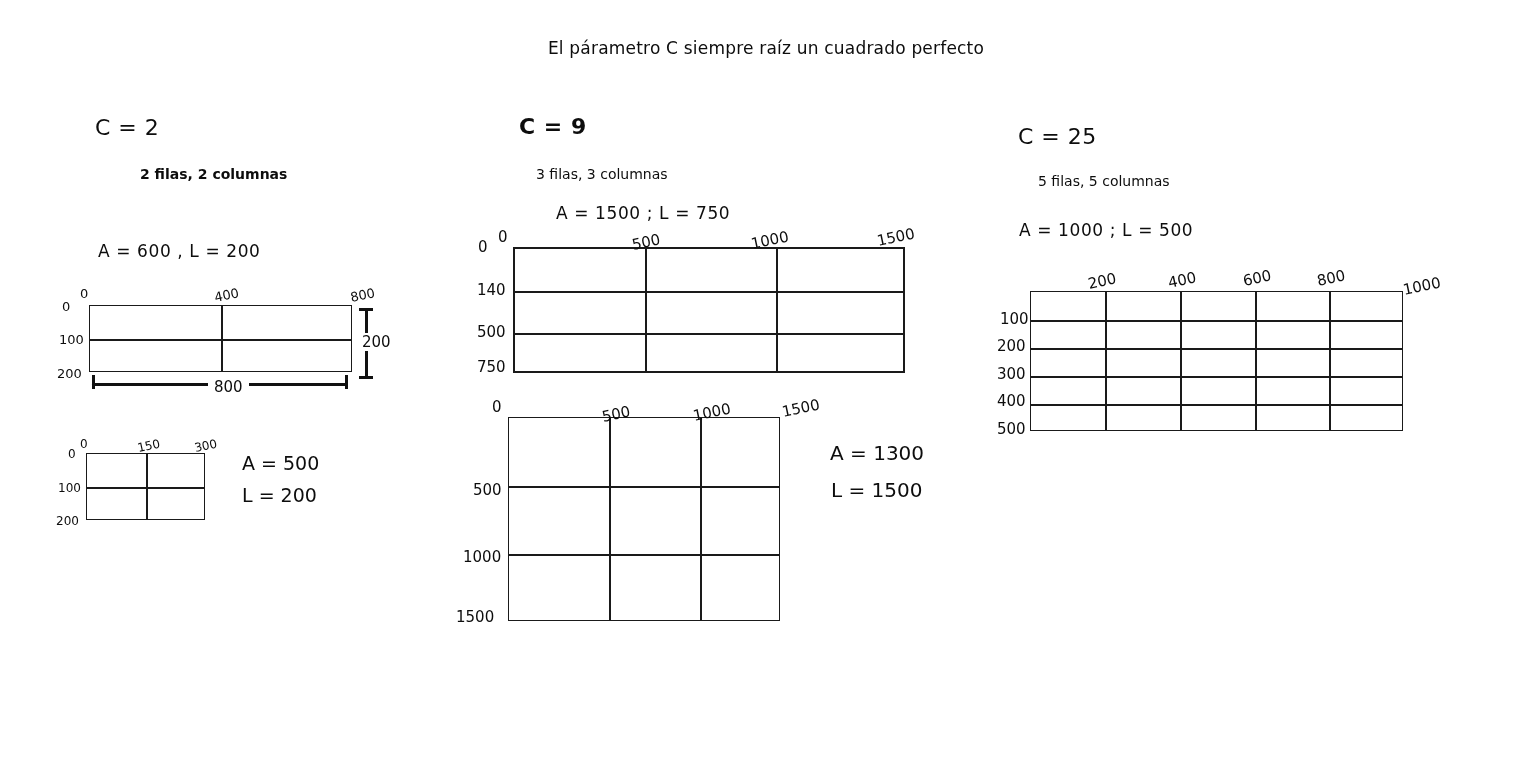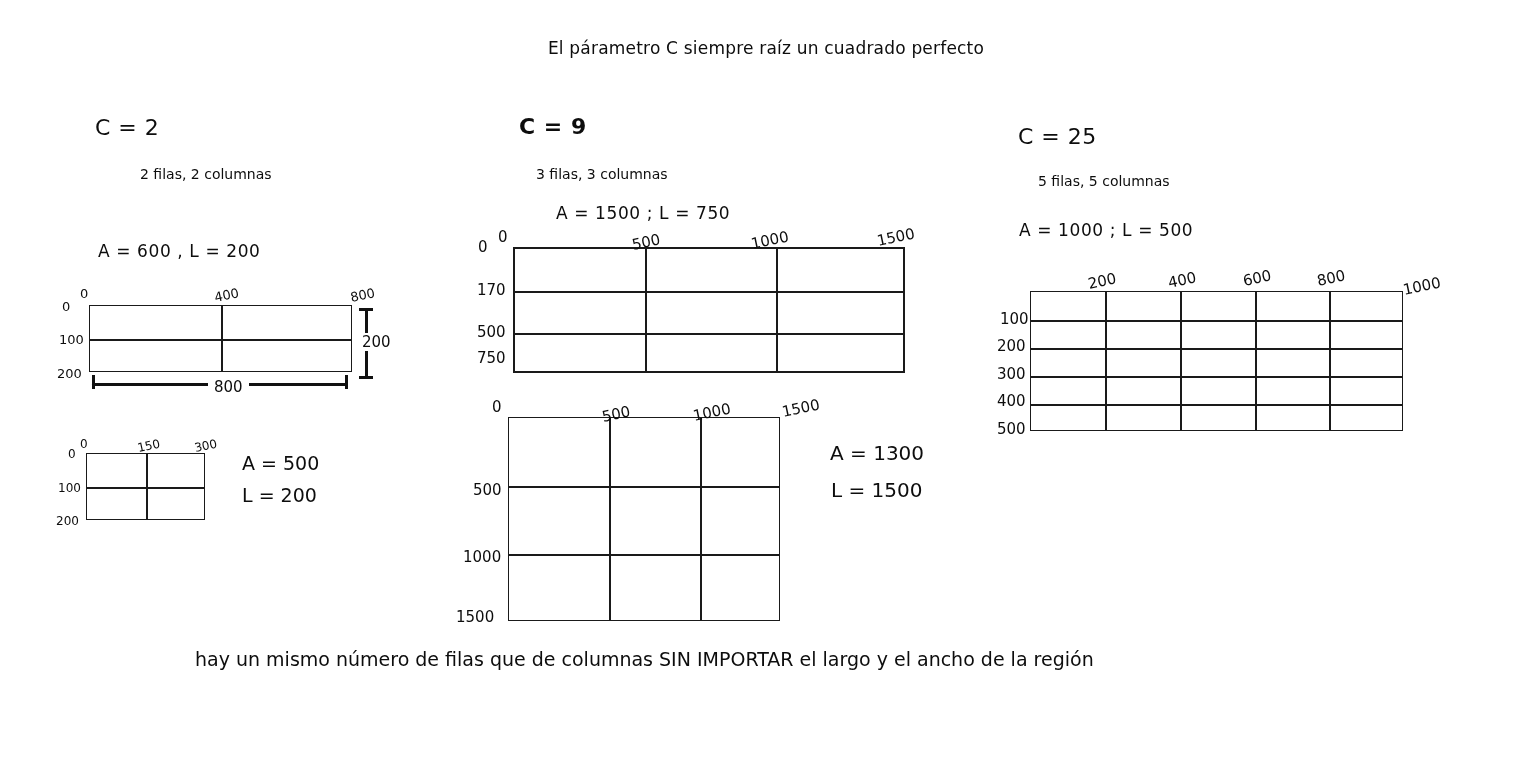--- a/index.html
+++ b/index.html
@@ -75,21 +75,21 @@
     font-size: 19px;
     line-height: 1.55;
   }
 </style>
 </head>
 <body>
 
 <div class="abs hand" id="title">El párametro C siempre raíz un cuadrado perfecto</div>
 
 <div class="abs hand sec-title" style="left:95px; top:115px;">C = 2</div>
-<div class="abs hand sec-sub" style="left:140px; top:166px;">2 filas, 2 columnas</div>
+<div class="abs hand sec-sub" style="left:140px; top:166px;font-weight:bold;">2 filas, 2 columnas</div>
 <div class="abs hand sec-eq" style="left:98px; top:241px;">A = 600 ,  L = 200</div>
 
 <div class="grid" id="grid-c4-1" style="left:89px; top:305px; width:263px; height:67px;">
   <div class="vline" style="left:131px;"></div>
   <div class="hline" style="top:33px;"></div>
 </div>
 <div class="abs tick" style="left:80px; top:286px;">0</div>
 <div class="abs tick rot" style="left:216px; top:290px;">400</div>
 <div class="abs tick rot" style="left:352px; top:290px;">800</div>
 <div class="abs tick" style="left:62px; top:299px;">0</div>
@@ -127,23 +127,23 @@
   <div class="vline" style="left:130px;"></div>
   <div class="vline" style="left:261px;"></div>
   <div class="hline" style="top:42px;"></div>
   <div class="hline" style="top:84px;"></div>
 </div>
 <div class="abs tick big" style="left:498px; top:228px;">0</div>
 <div class="abs tick big rot" style="left:634px; top:236px;">500</div>
 <div class="abs tick big rot" style="left:753px; top:235px;">1000</div>
 <div class="abs tick big rot" style="left:879px; top:232px;">1500</div>
 <div class="abs tick big" style="left:478px; top:238px;">0</div>
-<div class="abs tick big" style="left:477px; top:281px;">170</div>
+<div class="abs tick big" style="left:477px; top:281px;">140</div>
 <div class="abs tick big" style="left:477px; top:323px;">500</div>
-<div class="abs tick big" style="left:477px; top:349px;">750</div>
+<div class="abs tick big" style="left:477px; top:358px;">750</div>
 
 <div class="grid" id="grid-c9-2" style="left:508px; top:417px; width:272px; height:204px;">
   <div class="vline" style="left:100px;"></div>
   <div class="vline" style="left:191px;"></div>
   <div class="hline" style="top:68px;"></div>
   <div class="hline" style="top:136px;"></div>
 </div>
 <div class="abs tick big" style="left:492px; top:398px;">0</div>
 <div class="abs tick big rot" style="left:604px; top:408px;">500</div>
 <div class="abs tick big rot" style="left:695px; top:407px;">1000</div>
@@ -173,14 +173,13 @@
 <div class="abs tick big rot" style="left:1245px; top:272px;">600</div>
 <div class="abs tick big rot" style="left:1319px; top:272px;">800</div>
 <div class="abs tick big rot" style="left:1405px; top:281px;">1000</div>
 <div class="abs tick big" style="left:1000px; top:310px;">100</div>
 <div class="abs tick big" style="left:997px; top:337px;">200</div>
 <div class="abs tick big" style="left:997px; top:365px;">300</div>
 <div class="abs tick big" style="left:997px; top:392px;">400</div>
 <div class="abs tick big" style="left:997px; top:420px;">500</div>
 
 <div class="abs hand" id="footer">
-  <div>hay un mismo número de filas que de columnas SIN IMPORTAR el largo y el ancho de la región</div>
 </div>
 
 </body></html>

